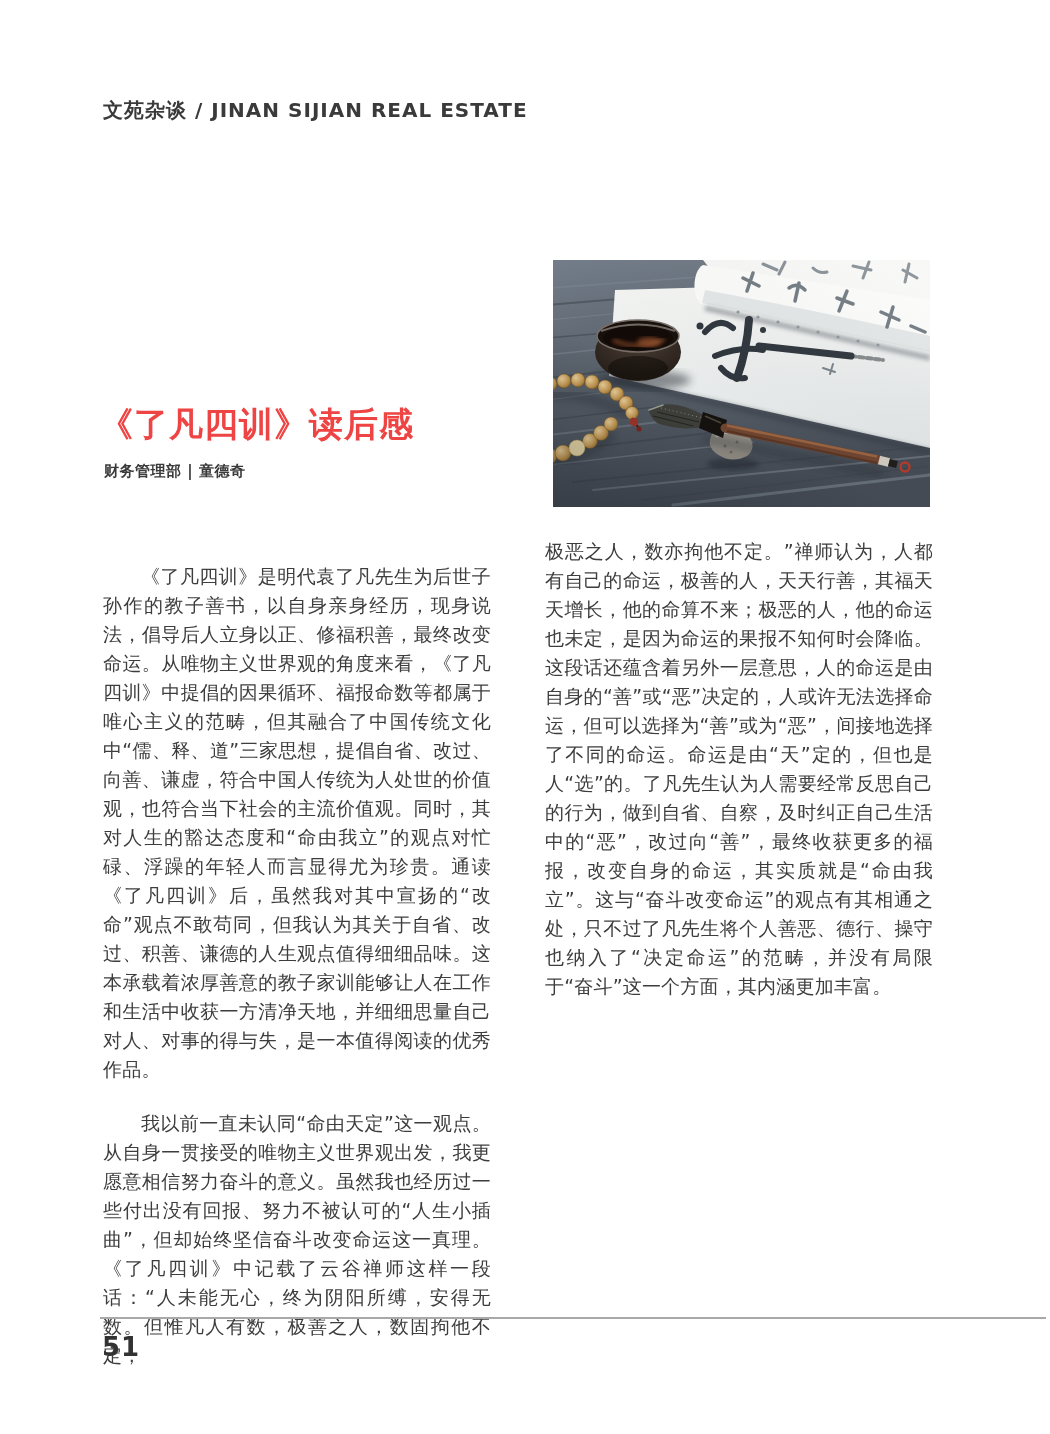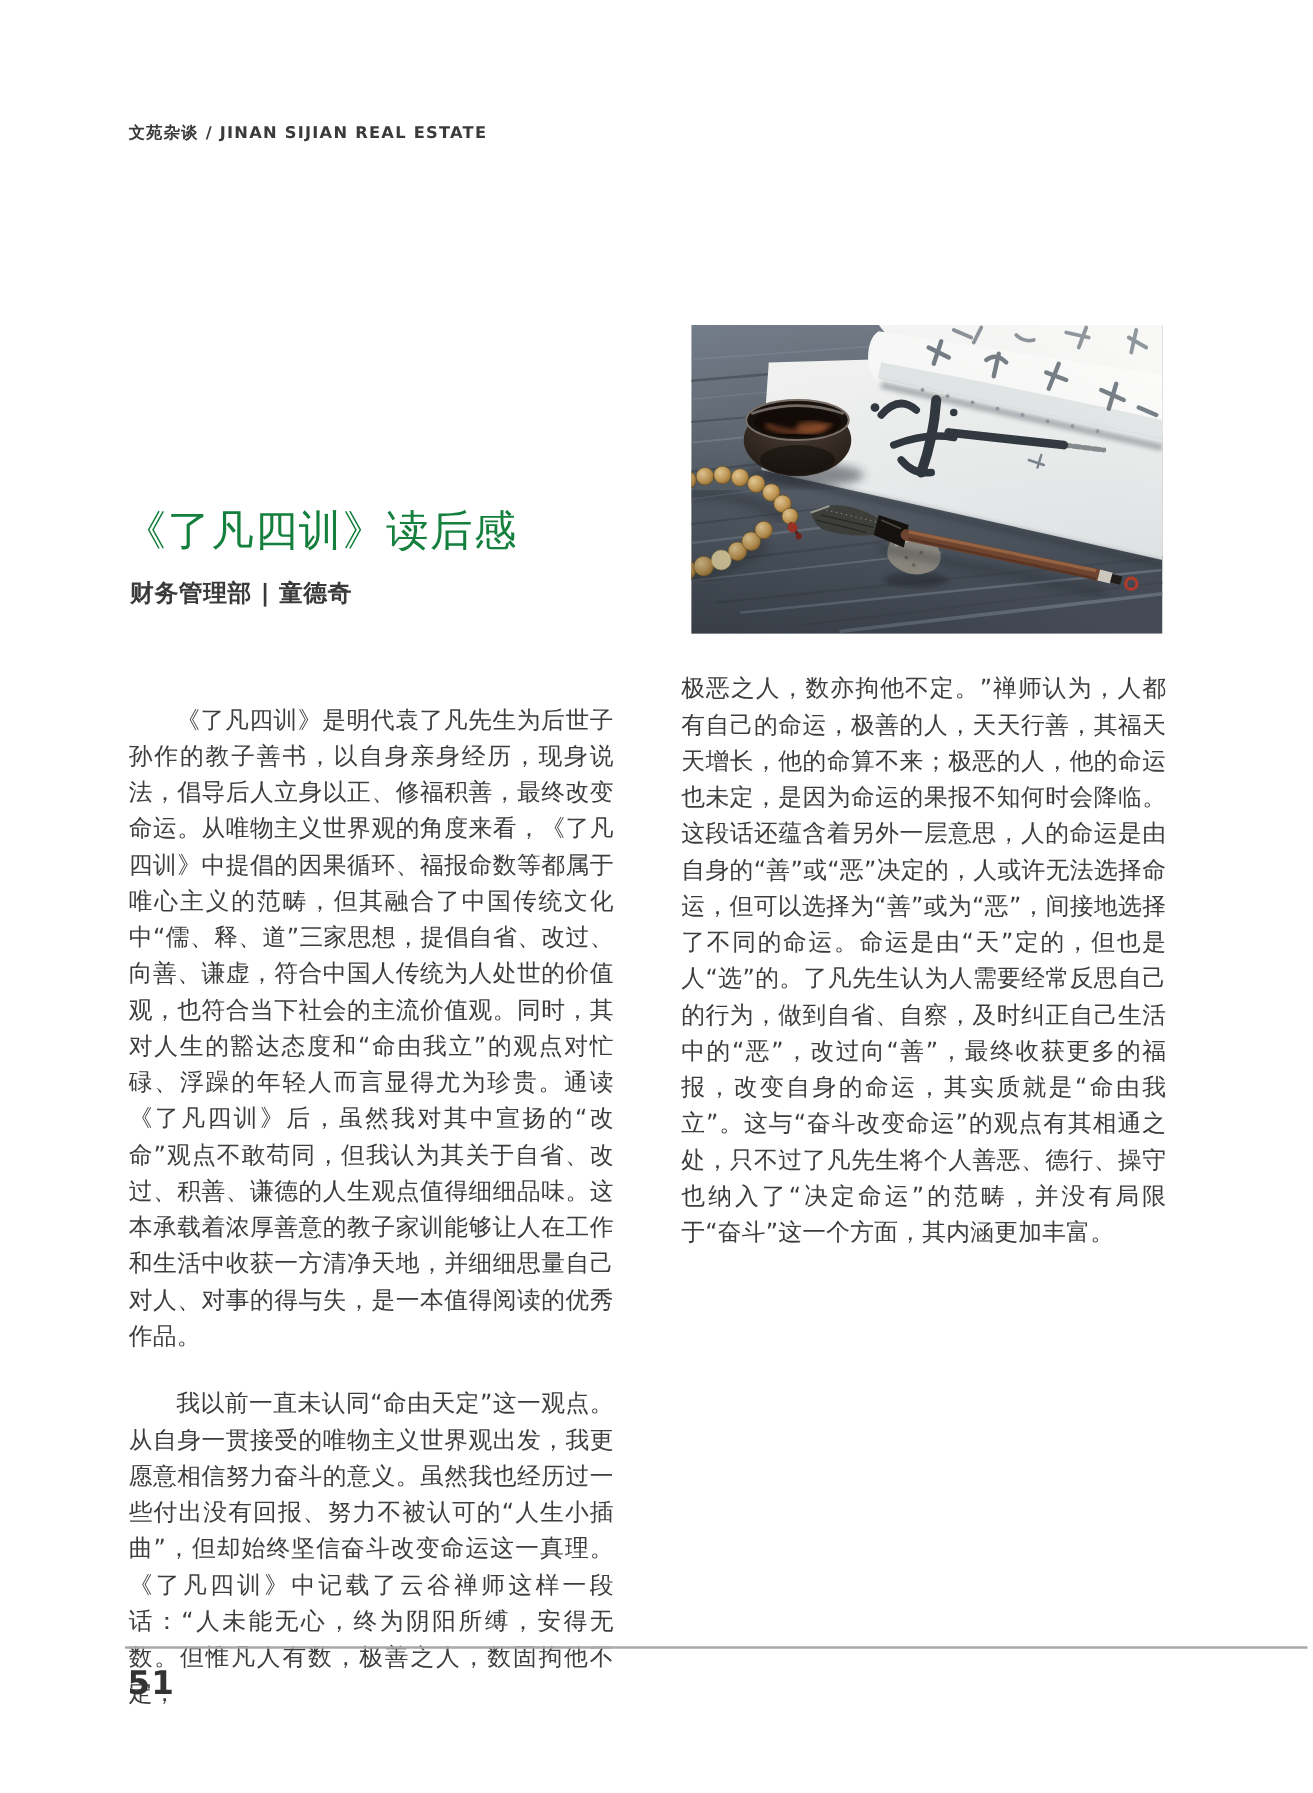--- a/index.html
+++ b/index.html
@@ -2,33 +2,33 @@
 <html><head>
 <meta charset="utf-8">
 <style>
   html,body { margin:0; padding:0; background:#ffffff; }
   .page {
     position:relative; width:1050px; height:1434px; background:#ffffff;
     font-family:"DejaVu Sans","Liberation Sans",sans-serif; overflow:hidden;
   }
   .kicker {
     position:absolute; left:103px; top:97px;
-    font-size:13px; font-weight:bold; color:#3a3a3a; letter-spacing:1px;
+    font-size:20px; font-weight:bold; color:#3a3a3a; letter-spacing:1px;
   }
   .photo {
     position:absolute; left:553px; top:260px; width:377px; height:247px;
   }
   .title {
     position:absolute; left:99px; top:402px;
     font-family:"DejaVu Serif","Liberation Serif",serif;
-    font-size:34px; font-weight:normal; color:#15803d; letter-spacing:1px;
+    font-size:34px; font-weight:bold; color:#ef4444; letter-spacing:1px;
   }
   .byline {
     position:absolute; left:104px; top:462px;
-    font-size:19px; font-weight:bold; color:#3a3a3a; letter-spacing:0.5px;
+    font-size:15px; font-weight:bold; color:#3a3a3a; letter-spacing:0.5px;
   }
   .columns {
     position:absolute; left:103px; top:537px; width:830px;
     display:flex; gap:54px;
   }
   .col {
     width:388px; font-size:19px; line-height:29px; color:#3d3d3d;
     text-align:justify; letter-spacing:0.2px;
   }
   .col p { margin:0; }

